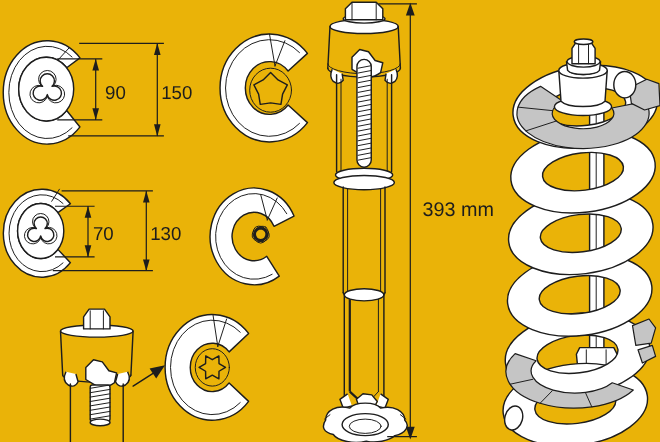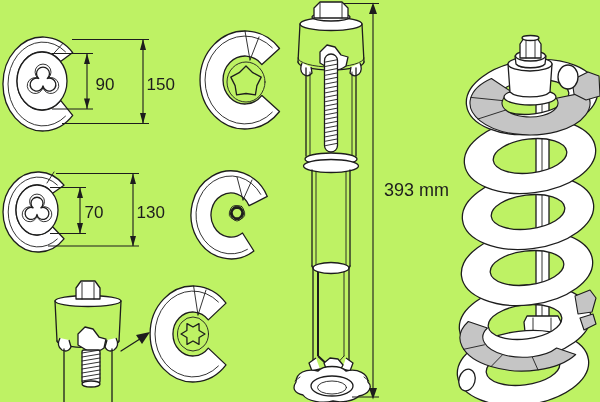--- a/index.html
+++ b/index.html
@@ -1,16 +1,16 @@
 <!DOCTYPE html>
 <html><head>
 <meta charset="utf-8">
 <style>
   html,body{margin:0;padding:0;background:#ffffff;}
-  .canvas{position:relative;width:600px;height:402px;background:#bef264;overflow:hidden;
+  .canvas{position:relative;width:600px;height:402px;background:#eab308;overflow:hidden;
           font-family:"Liberation Sans",sans-serif;}
   svg{display:block;}
   .ln{fill:none;stroke:#1d1d1d;stroke-width:1.3;stroke-linecap:round;stroke-linejoin:round;}
   .lnt{fill:none;stroke:#1d1d1d;stroke-width:0.9;stroke-linecap:round;stroke-linejoin:round;}
   .wh{fill:#ffffff;stroke:#1d1d1d;stroke-width:1.3;stroke-linejoin:round;}
   .gy{fill:#c5c5c5;stroke:#1d1d1d;stroke-width:1.1;stroke-linejoin:round;}
   .dim{fill:none;stroke:#1d1d1d;stroke-width:1.1;}
   .arr{fill:#1d1d1d;stroke:none;}
   .dim-label{font:500 17px "Liberation Sans",sans-serif;fill:#1d1d1d;}
   .len-label{font:500 18px "Liberation Sans",sans-serif;fill:#1d1d1d;}

